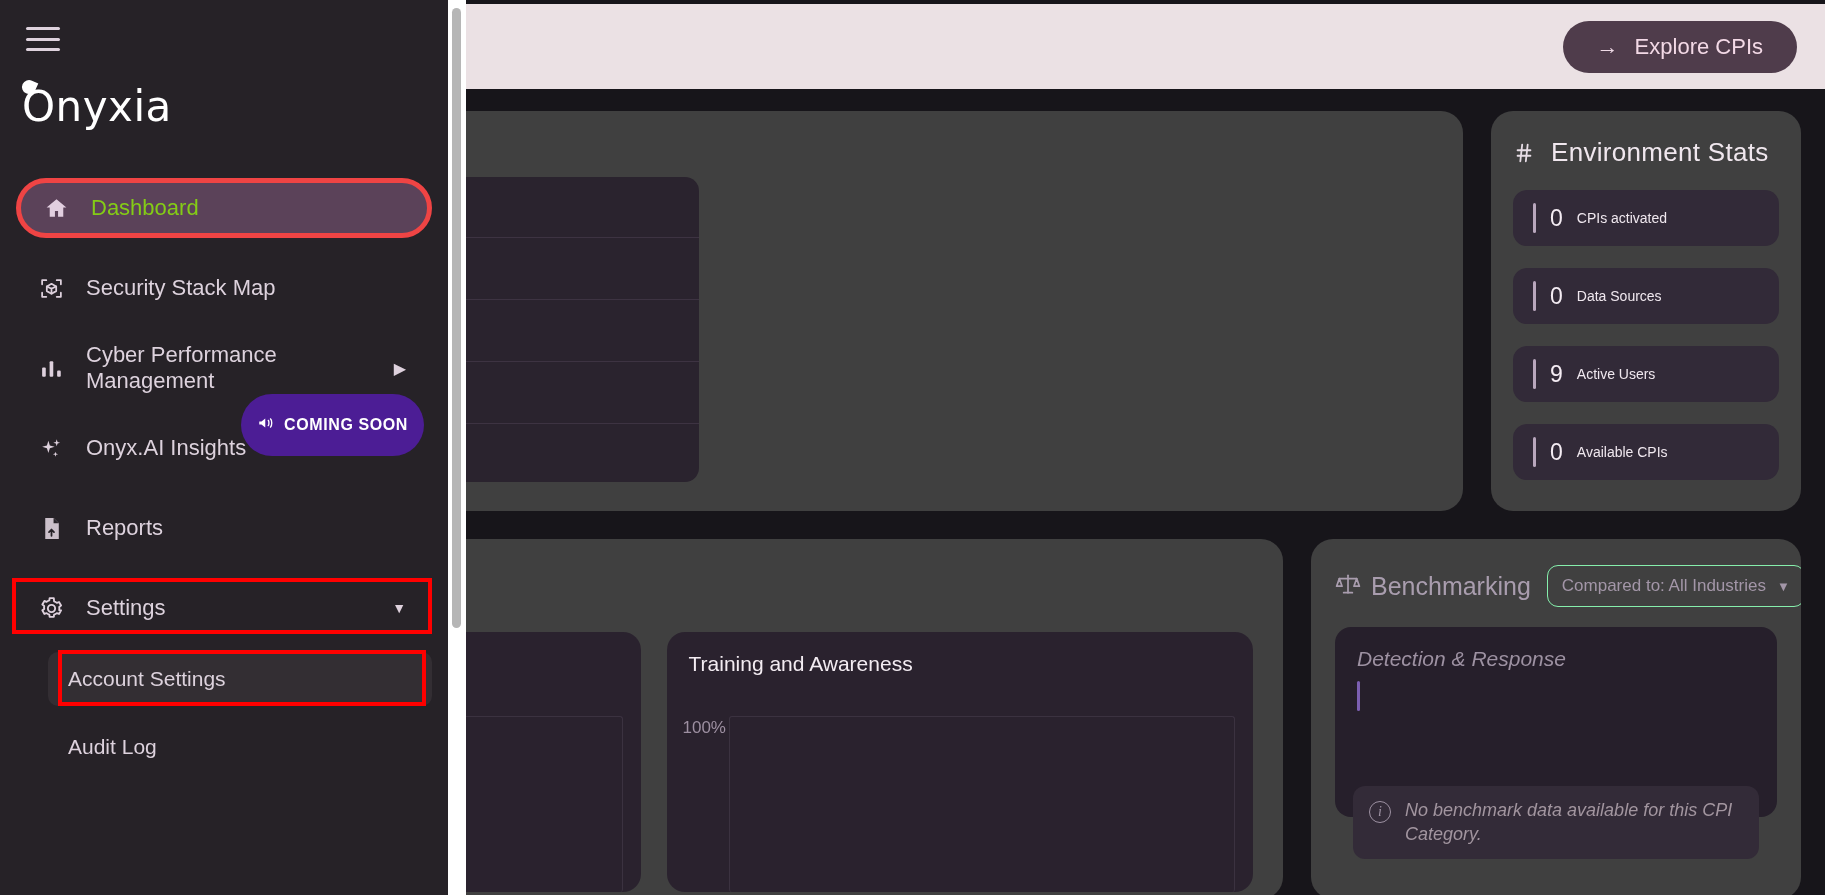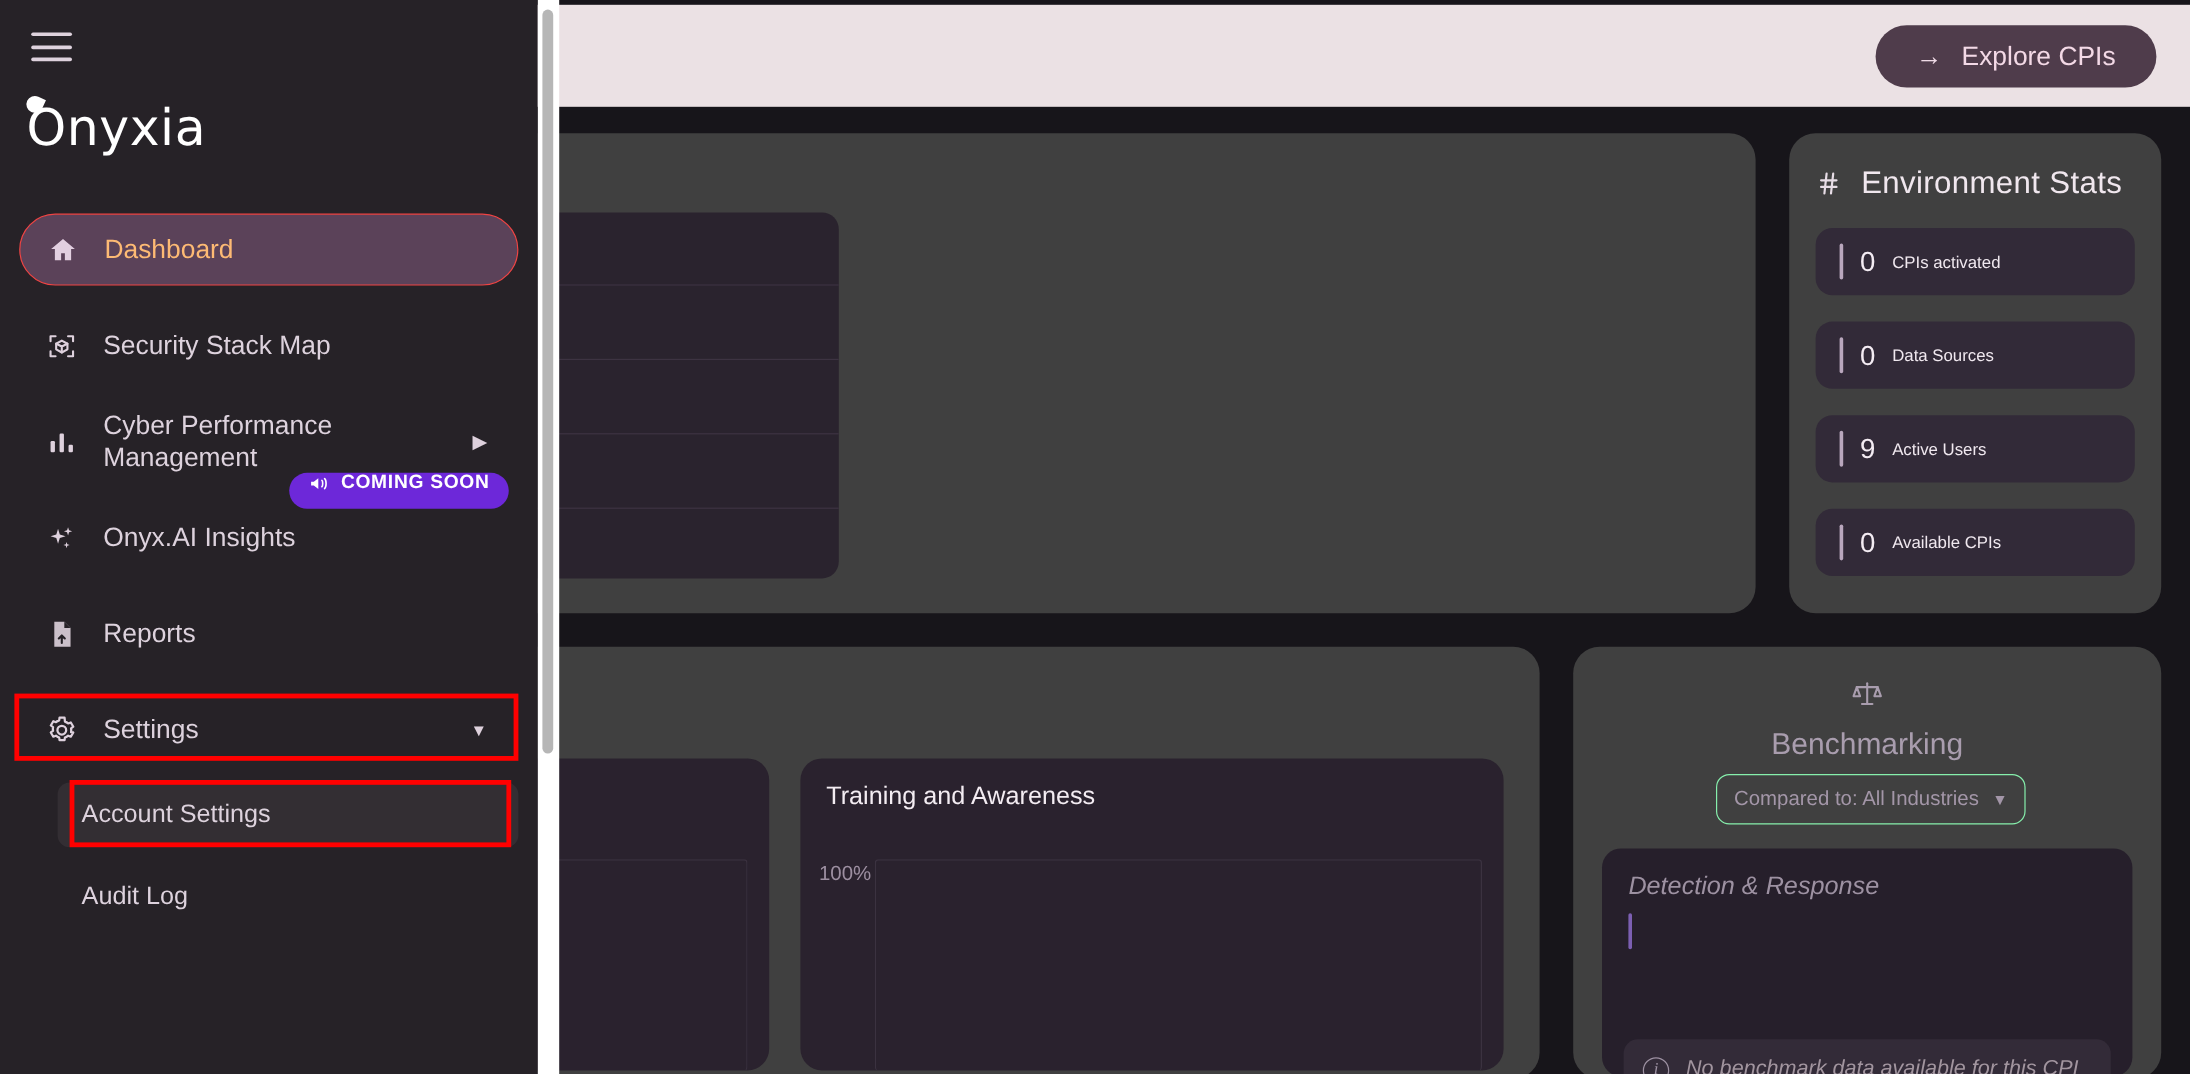--- a/index.html
+++ b/index.html
@@ -214,21 +214,20 @@
   .bench-card {
     flex: 0 0 490px;
     padding: 26px 24px;
     position: relative;
     overflow: hidden;
   }
   .bench-head {
     display: flex;
     align-items: center;
     gap: 10px;
-    flex-direction: column;
   }
   .bench-title {
     color: #a99dae;
     font-size: 25px;
     white-space: nowrap;
   }
   .bench-select {
     margin-left: 6px;
     border: 1px solid #86efac;
     border-radius: 11px;
@@ -364,22 +363,22 @@
     padding: 0 22px;
     border-radius: 32px;
     box-sizing: border-box;
     color: #ddd2dd;
     font-size: 22px;
     position: relative;
     cursor: pointer;
   }
   .nav-item.active {
     background: #5b4259;
-    border: 1px solid #ef4444;
-    color: #fdba74;
+    border: 5px solid #ef4444;
+    color: #84cc16;
   }
   .nav-spacer { height: 20px; }
   .nav-ico {
     flex: 0 0 26px;
     width: 26px; height: 26px;
     display: inline-flex; align-items: center; justify-content: center;
     color: #ded1dd;
   }
   .nav-caret-right {
     position: absolute;
@@ -389,28 +388,28 @@
   }
   .nav-caret-down {
     position: absolute;
     right: 26px;
     color: #ded1dd;
     font-size: 14px;
   }
   .badge-soon {
     position: absolute;
     right: 8px; top: -24px;
-    background: #6d28d9;
+    background: #4c1d95;
     color: #ffffff;
     border-radius: 999px;
     height: 30px;
     display: inline-flex;
-    align-items: flex-start;
+    align-items: center;
     gap: 9px;
-    padding: 0 16px;
+    padding: 16px 16px;
     font-size: 16px;
     letter-spacing: .6px;
     font-weight: bold;
     white-space: nowrap;
   }
   .sub-item {
     margin: 0 16px 0 48px;
     height: 54px;
     display: flex;
     align-items: center;

